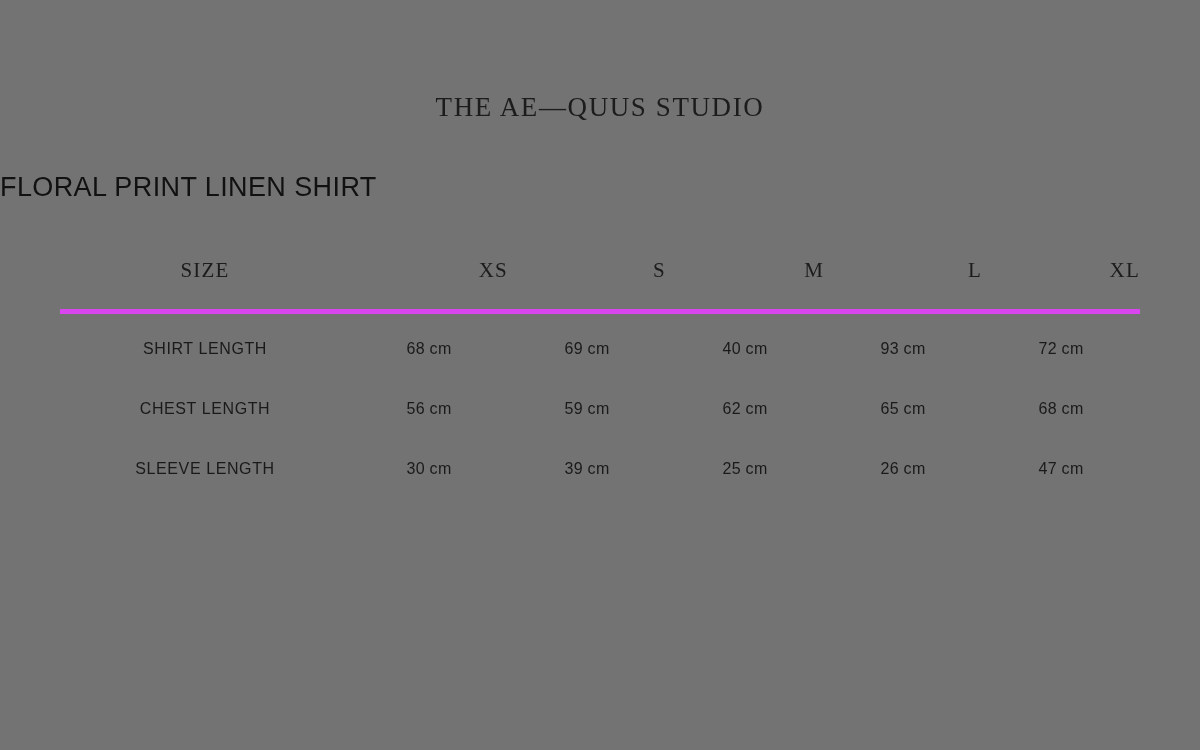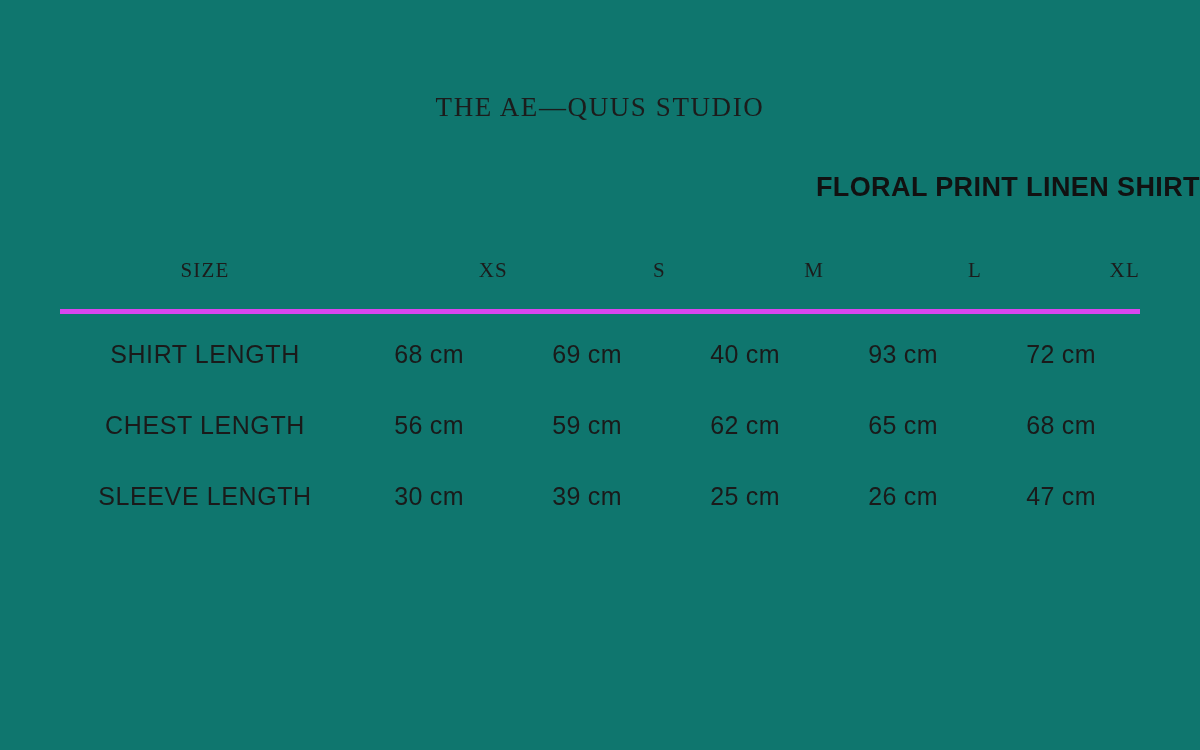--- a/index.html
+++ b/index.html
@@ -11,43 +11,43 @@
     width: 1200px;
     height: 750px;
     font-family: "Liberation Sans", sans-serif;
     color: #1a1a1a;
     overflow: hidden;
   }
   .page {
     position: relative;
     width: 1200px;
     height: 750px;
-    background: #0f766e;
+    background: #737373;
   }
   .brand {
     position: absolute;
     top: 92px;
     left: 0;
     width: 1200px;
     text-align: center;
     font-family: "Liberation Serif", serif;
     font-size: 27px;
     letter-spacing: 1.6px;
     color: #1c1c1c;
     font-weight: 400;
     white-space: nowrap;
   }
   .product-title {
     position: absolute;
     top: 172px;
     left: 0;
     width: 1200px;
-    text-align: right;
+    text-align: left;
     font-size: 27px;
-    font-weight: 700;
+    font-weight: 400;
     letter-spacing: 0.4px;
     color: #111111;
   }
   .table-wrap {
     position: absolute;
     top: 258px;
     left: 60px;
     width: 1080px;
   }
   table.size-chart {
@@ -67,21 +67,21 @@
     text-align: right;
     vertical-align: middle;
   }
   table.size-chart thead th.label-head {
     text-align: center;
   }
   table.size-chart thead tr {
     border-bottom: 5px solid #d946ef;
   }
   table.size-chart tbody td {
-    font-size: 25px;
+    font-size: 16px;
     font-weight: 400;
     letter-spacing: 0.3px;
     color: #1a1a1a;
     text-align: center;
     padding: 21px 0 21px 0;
     vertical-align: middle;
   }
   table.size-chart tbody td.row-label {
     text-align: center;
     letter-spacing: 0.6px;

